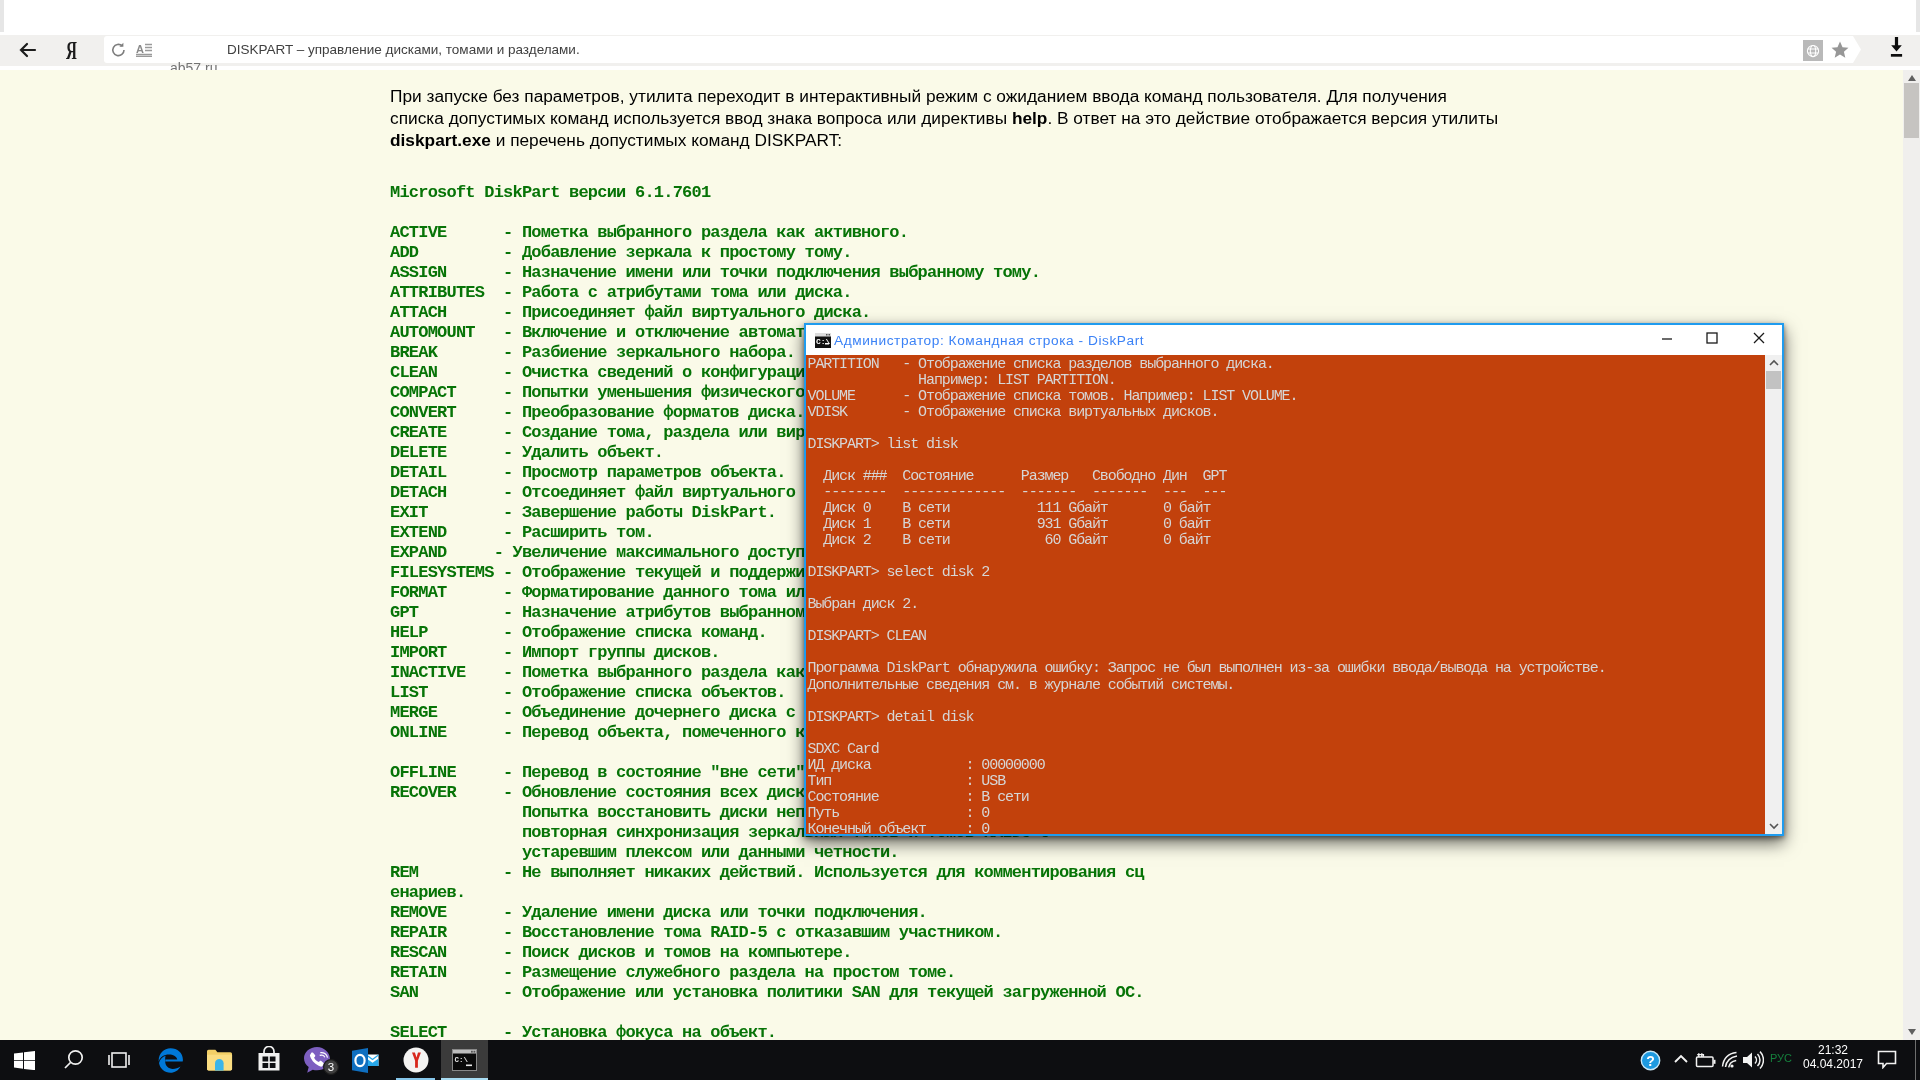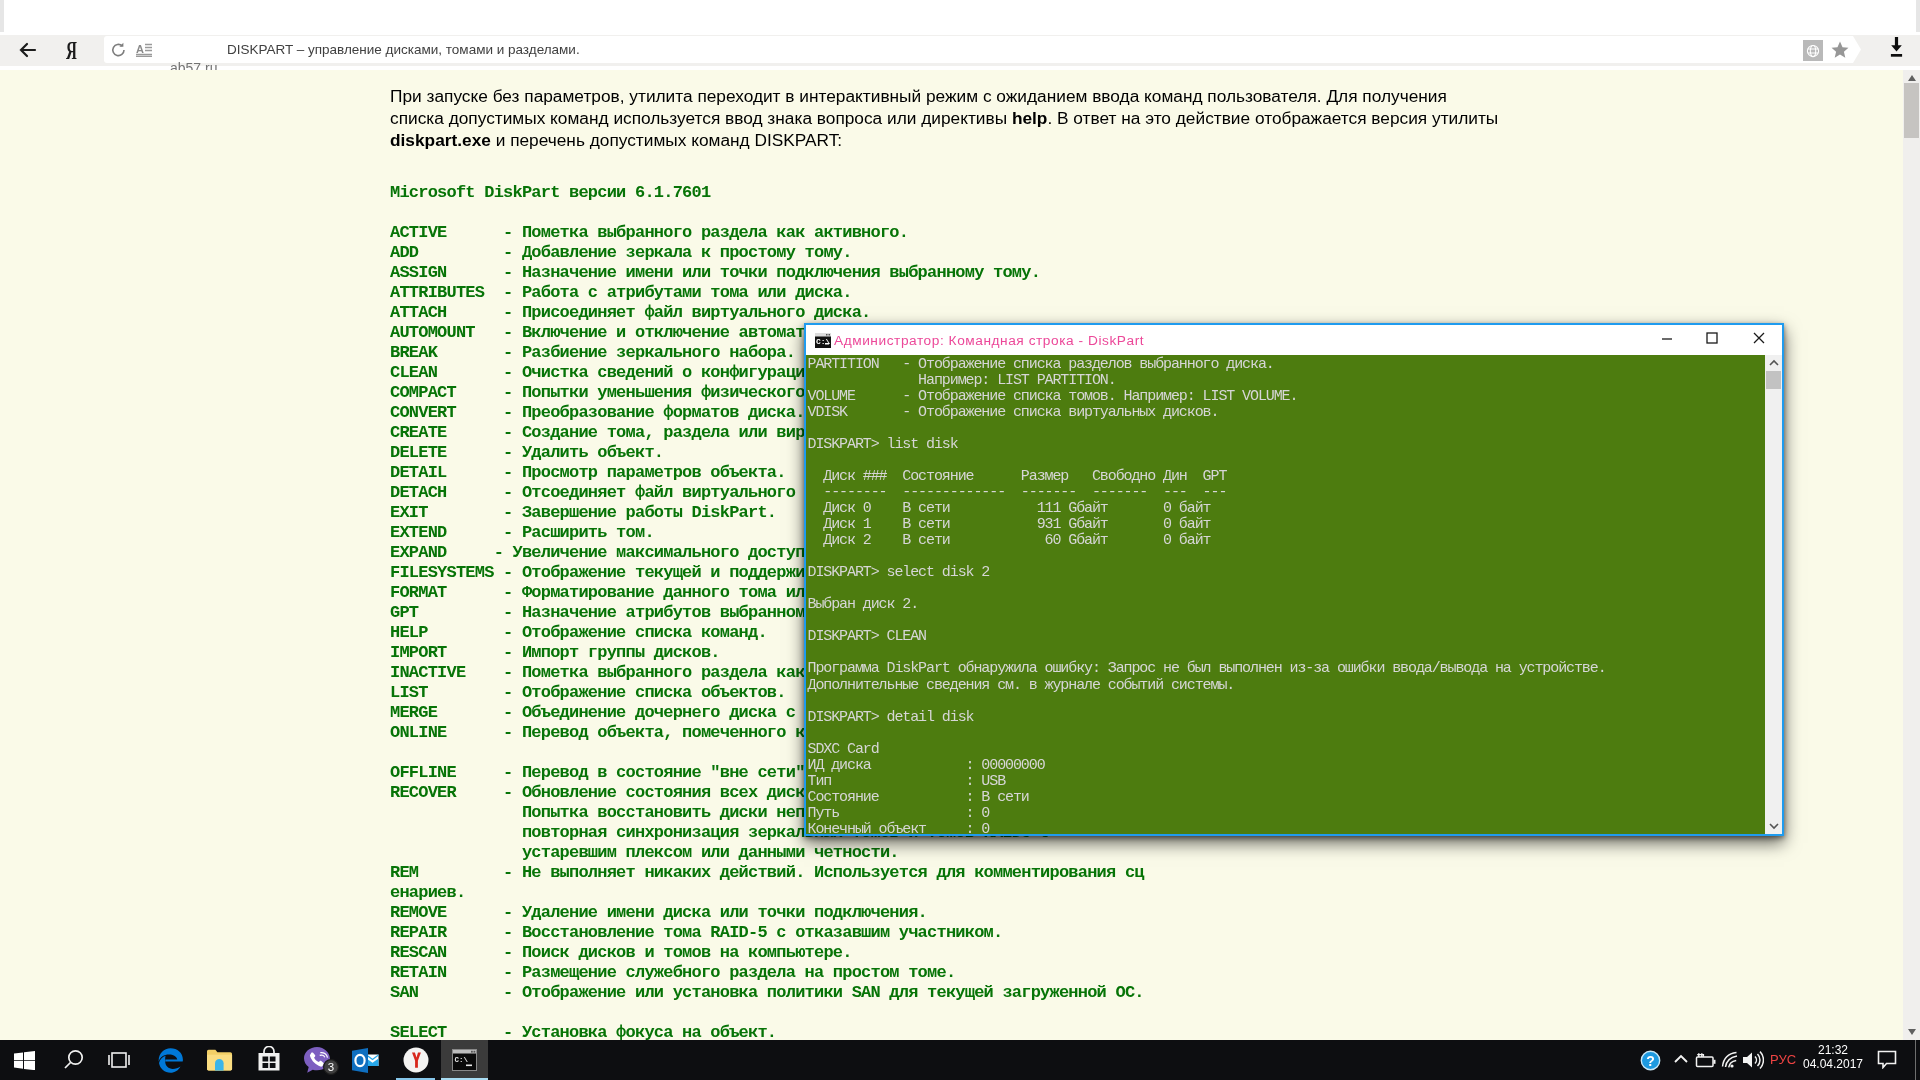--- a/index.html
+++ b/index.html
@@ -17,32 +17,32 @@
 
 #page{left:0;top:70px;width:1904px;height:970px;background:#fafae8}
 #para{left:390px;top:84.5px;width:1110px;font-family:Liberation Sans, sans-serif;font-size:17.3px;line-height:22px;color:#000}
 #greenpre{left:390px;top:182.5px;font-family:"Liberation Mono",monospace;font-size:17px;font-weight:bold;letter-spacing:-0.78px;line-height:20px;color:#077407;white-space:pre}
 
 #bscroll{left:1903px;top:70px;width:17px;height:970px;background:#f0efed}
 #bthumb{left:1904px;top:83px;width:15px;height:55px;background:#c6c4c1}
 
 #cwin{left:804px;top:323px;width:980px;height:513px;border:2px solid #1f9bee;background:#ffffff;box-shadow:0 7px 16px rgba(0,0,0,0.6),0 2px 5px rgba(0,0,0,0.45)}
 #ctitle{left:0;top:0;width:976px;height:30px;background:#ffffff}
-#ctitletext{left:28px;top:7.6px;font-size:13.7px;letter-spacing:0.55px;color:#ec4899}
-#cbody{left:0;top:30px;width:959px;height:479px;background:#4d7c0f}
+#ctitletext{left:28px;top:7.6px;font-size:13.7px;letter-spacing:0.55px;color:#3b82f6}
+#cbody{left:0;top:30px;width:959px;height:479px;background:#c2410c}
 #cpre{left:1.5px;top:1.6px;font-family:"Liberation Mono",monospace;font-size:15px;letter-spacing:-1.1px;line-height:16.05px;color:#d6d6d6;white-space:pre}
 #cscroll{left:959px;top:30px;width:17px;height:479px;background:#f0f0f0}
 #cthumb{left:960px;top:46px;width:15px;height:18px;background:#c2c2c2}
 
 #taskbar{left:0;top:1040px;width:1920px;height:40px;background:#0d0e11}
 #cmdbtn{left:441px;top:1040px;width:47px;height:40px;background:#3b3b3b}
 .uline{top:1077.5px;height:2.5px;position:absolute}
 #ulY{left:396px;width:39px;background:#86c6ea}
 #ulC{left:441px;width:47px;background:#a8dcf2}
-#rus{left:1770px;top:1052px;font-size:13px;color:#ef4444}
+#rus{left:1770px;top:1052px;font-size:11px;color:#15803d}
 #clock{left:1800px;top:1043px;width:66px;text-align:center;font-size:12px;color:#fff;line-height:14px}
 </style></head>
 <body>
 <div class="abs" id="tabstrip"></div>
 <div class="abs" id="tabsliver"></div>
 <div class="abs" style="left:1916px;top:0;width:4px;height:32px;background:#e6e6e6"></div>
 <div class="abs" id="toolbar"></div>
 <div class="abs" id="whitestrip"></div>
 <div class="abs" id="addr"></div>
 <svg class="abs" style="left:19px;top:42px" width="18" height="16" viewBox="0 0 18 16">

